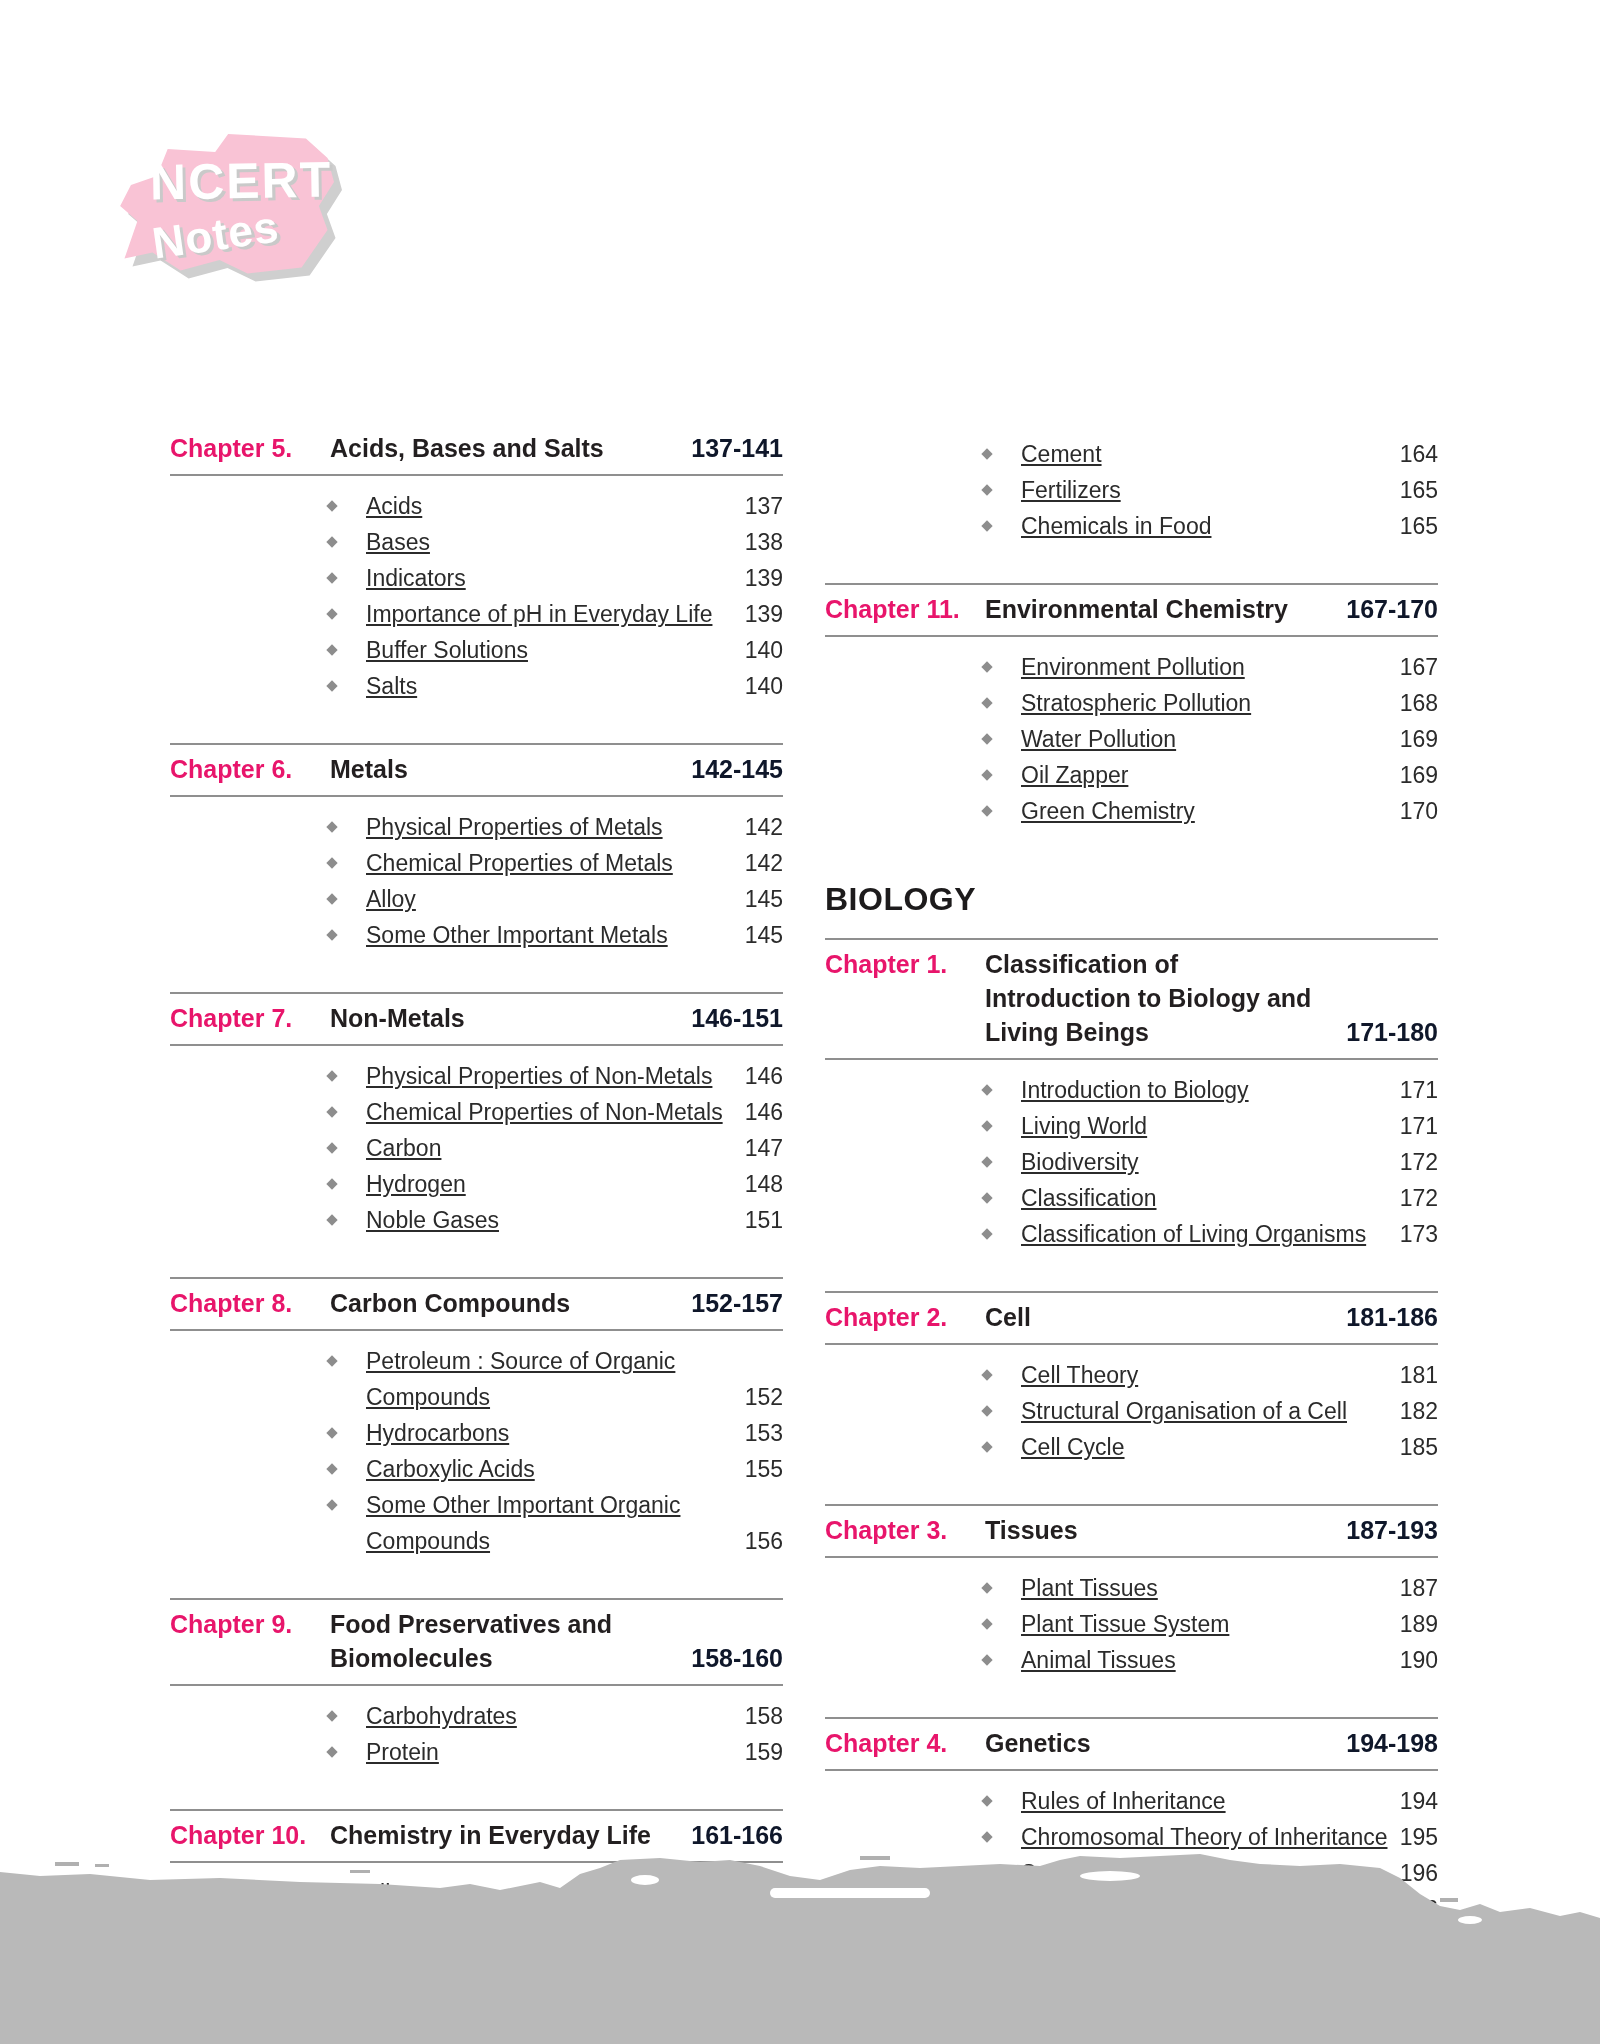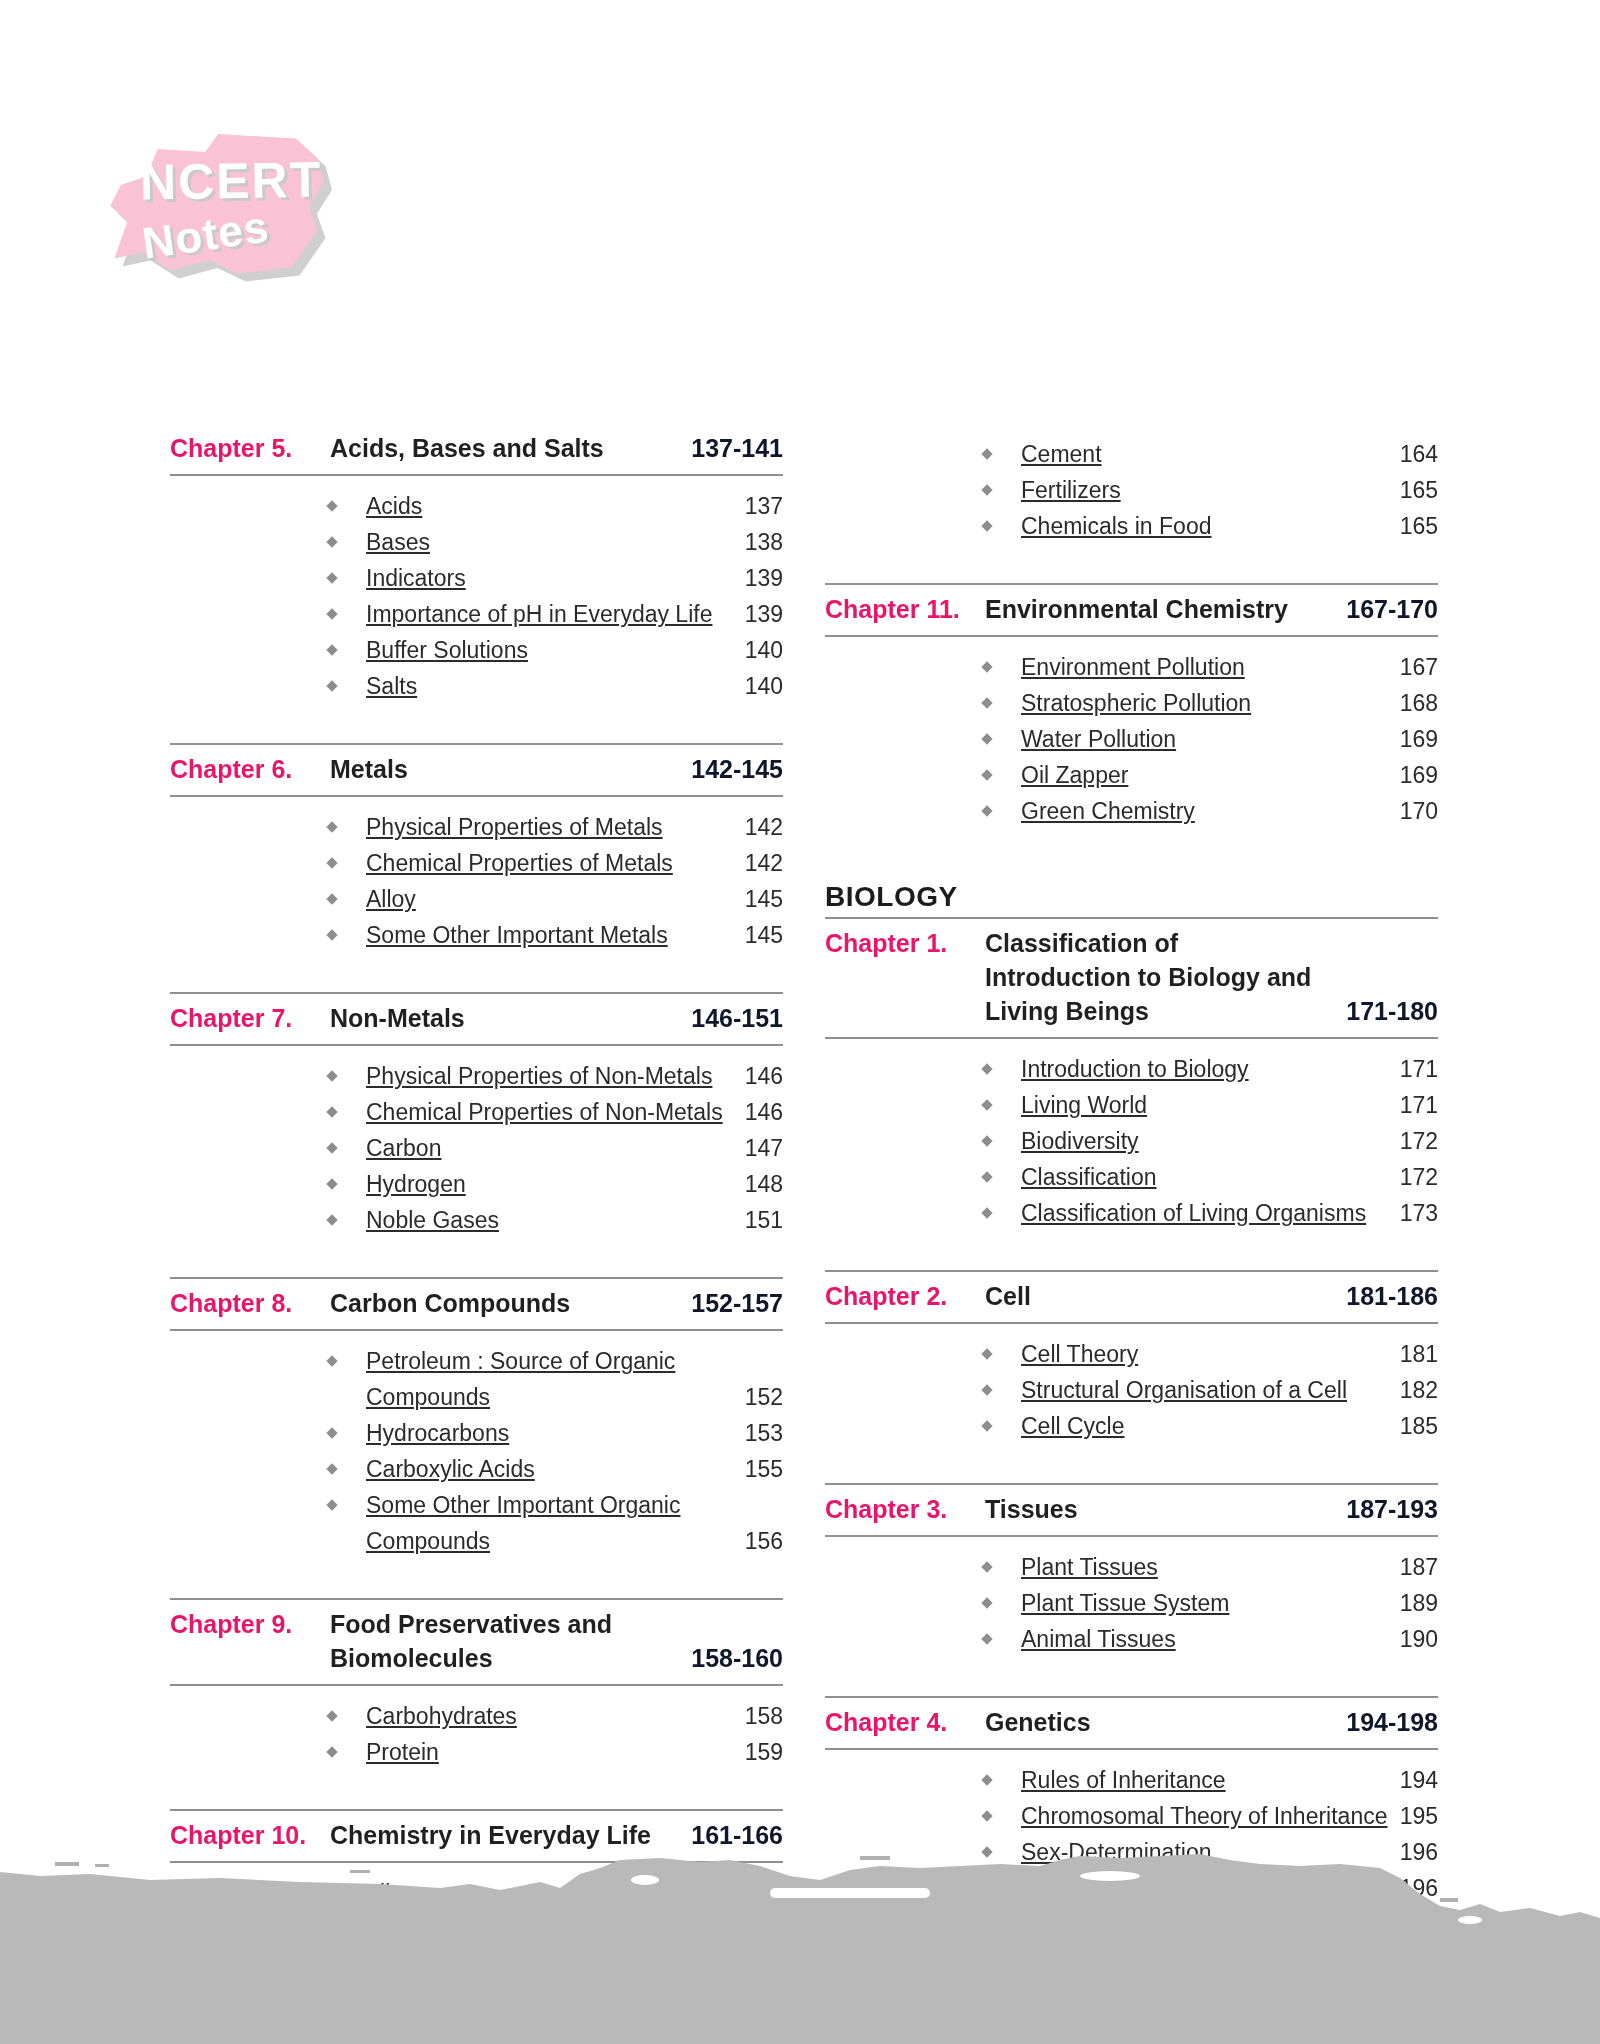--- a/index.html
+++ b/index.html
@@ -3,21 +3,21 @@
 <meta charset="utf-8">
 <style>
   html,body{margin:0;padding:0;background:#e9e9e9;}
   .page{
     position:relative;width:1600px;height:2044px;margin:0 auto;
     background:#ffffff;overflow:hidden;
     font-family:"Liberation Sans","DejaVu Sans",sans-serif;
     -webkit-font-smoothing:antialiased;
   }
   
-  .logo{position:absolute;left:106px;top:126px;width:240px;height:180px;}
+  .logo{position:absolute;left:116px;top:126px;width:240px;height:180px;}
   .logo .blob-shadow{
     position:absolute;left:10px;top:10px;width:216px;height:150px;background:#cfcfcf;
     clip-path:polygon(6% 38%,18% 32%,23% 14%,45% 16%,51% 4%,87% 7%,97% 20%,100% 36%,
       93% 52%,97% 68%,85% 93%,60% 97%,47% 88%,29% 95%,16% 83%,3% 87%,9% 62%,1% 52%);
   }
   .logo .blob{
     position:absolute;left:2px;top:2px;width:216px;height:150px;background:#f9c3d5;
     clip-path:polygon(6% 38%,18% 32%,23% 14%,45% 16%,51% 4%,87% 7%,97% 20%,100% 36%,
       93% 52%,97% 68%,85% 93%,60% 97%,47% 88%,29% 95%,16% 83%,3% 87%,9% 62%,1% 52%);
   }
@@ -40,22 +40,22 @@
   .ch-title{flex:1;font-weight:bold;font-size:25px;color:#231f20;line-height:34px;}
   .title-line{display:flex;}
   .title-line .pages{margin-left:auto;padding-left:12px;color:#0f172a;}
   .items{padding:12px 0 16px 0;}
   .item{display:flex;align-items:flex-start;padding-left:158px;font-size:23px;line-height:36px;}
   .bullet{flex:0 0 auto;width:8px;height:8px;background:#8d8d8d;transform:rotate(45deg);
     margin-top:14px;}
   .item-text{margin-left:30px;flex:1;}
   .item-text .line{display:block;text-decoration:underline;}
   .item-page{margin-left:12px;align-self:flex-end;}
-  .section-title{font-size:28px;font-weight:bold;color:#1d1b1c;margin-top:36px;
-    padding-bottom:4px;border-bottom:2px solid #8f8f8f;letter-spacing:0.5px;}
+  .section-title{font-size:32px;font-weight:bold;color:#1d1b1c;margin-top:36px;
+    padding-bottom:20px;border-bottom:2px solid #8f8f8f;letter-spacing:0.5px;}
   
   .torn{position:absolute;left:0;bottom:0;width:1600px;height:190px;}
 </style>
 </head>
 <body>
 
 <div class="page">
 
   <div class="logo">
     <div class="blob-shadow"></div>

